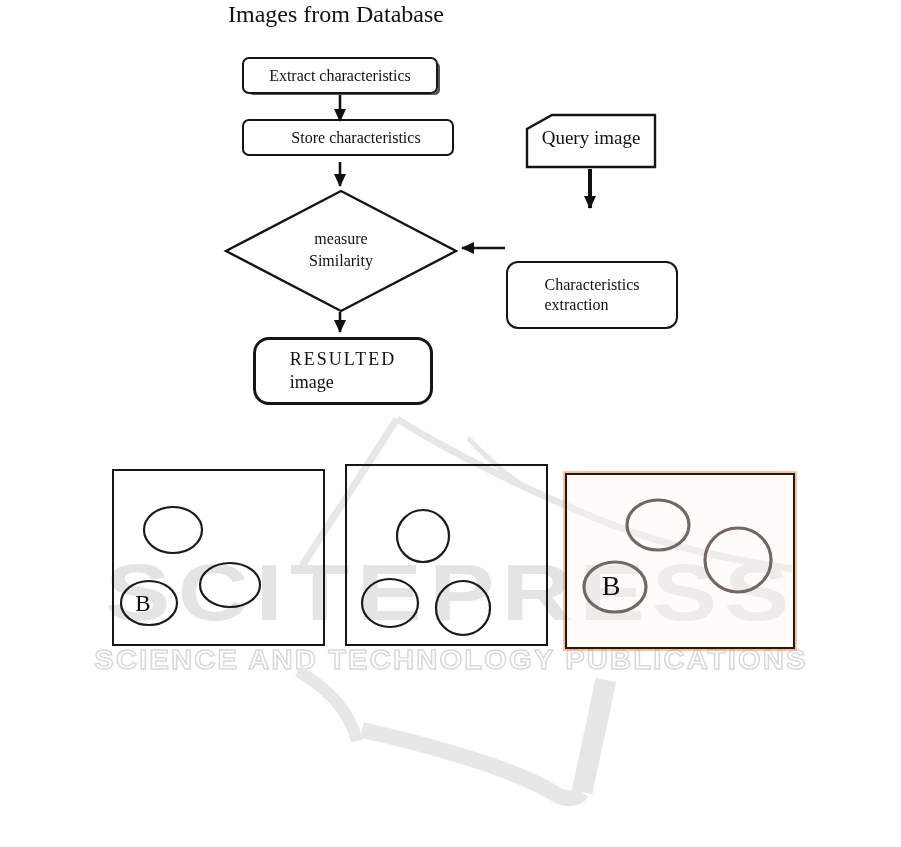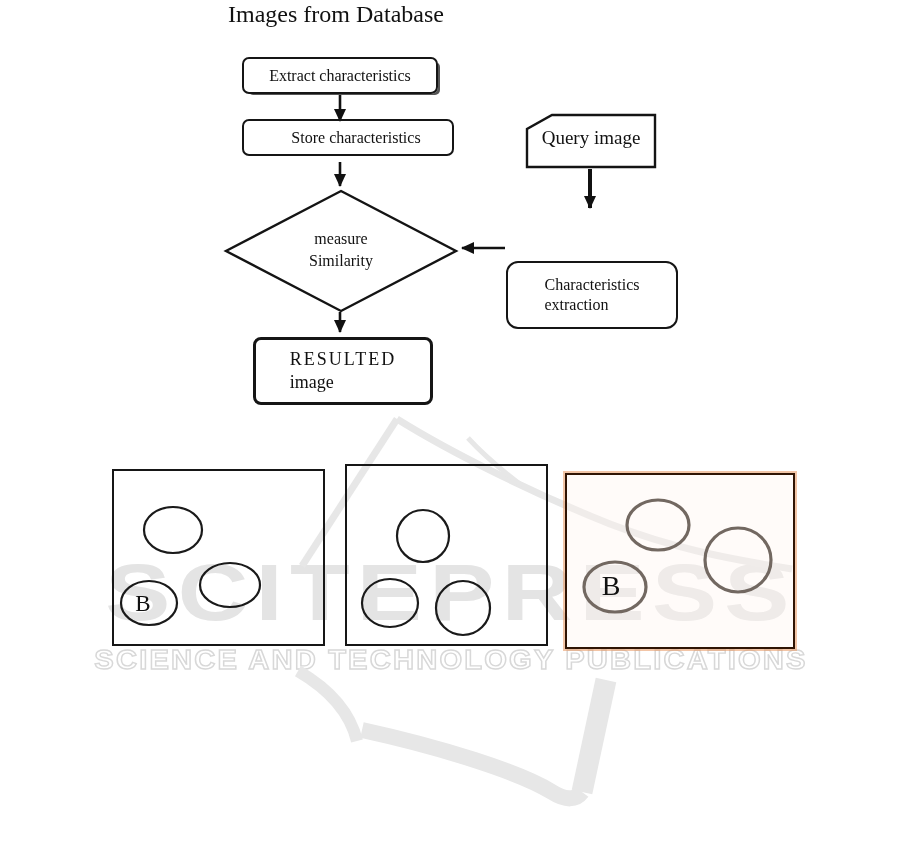--- a/index.html
+++ b/index.html
@@ -27,21 +27,21 @@
   
   .node{
     position:absolute;border:2px solid #151515;background:transparent;
     display:flex;align-items:center;justify-content:center;text-align:left;
     font-size:16px;line-height:1.25;
   }
   #node-extract{left:242px;top:57px;width:192px;height:33px;border-radius:7px;
     box-shadow:4px 3px 0 -2px #555;}
   #node-store{left:242px;top:119px;width:192px;height:33px;border-radius:7px;padding-left:16px;}
   #node-charext{left:506px;top:213px;width:168px;height:64px;border-radius:12px;margin-top:48px;}
-  #node-resulted{left:253px;top:337px;width:174px;height:62px;border-radius:8px;
+  #node-resulted{left:253px;top:337px;width:174px;height:62px;border-radius:16px;
     border-width:3px;font-size:18px;line-height:1.3;}
   #node-resulted .caps{letter-spacing:2px;}
 
   .diamond-label{
     position:absolute;left:265px;top:228px;width:152px;text-align:center;
     font-size:16px;line-height:1.4;
   }
   .query-label{
     position:absolute;left:528px;top:127px;width:126px;height:36px;
     display:flex;align-items:flex-start;justify-content:center;font-size:19px;

